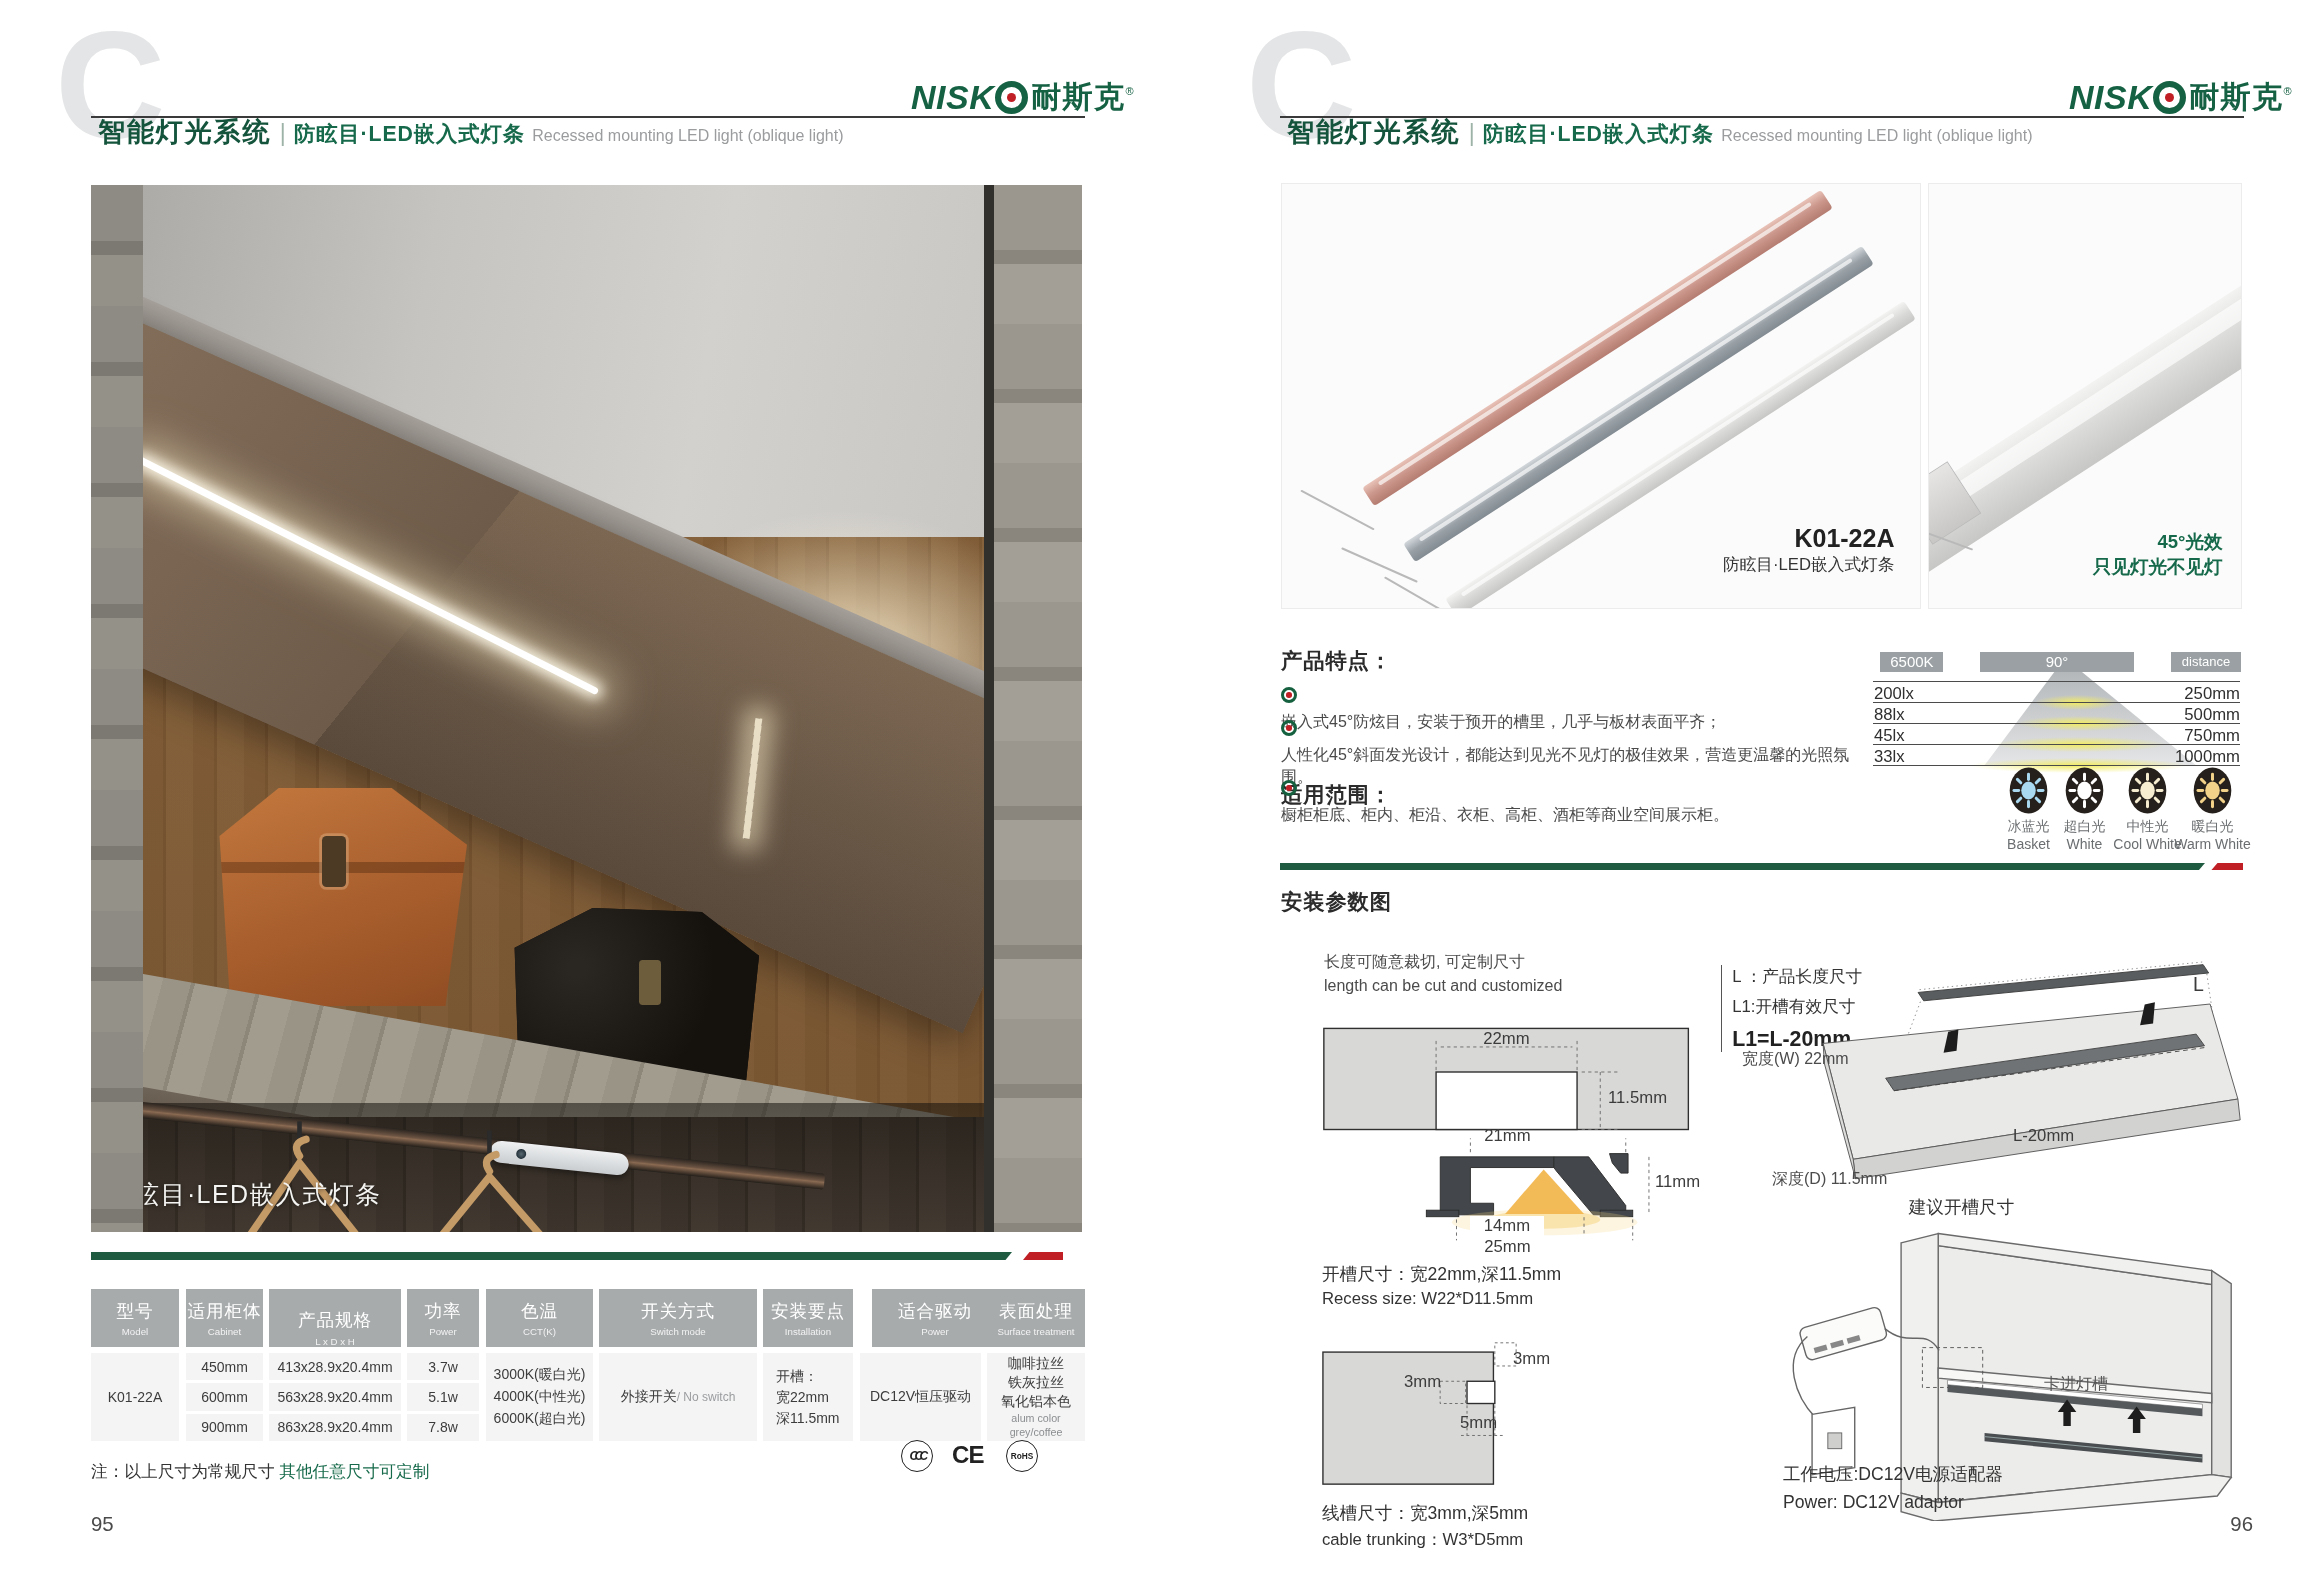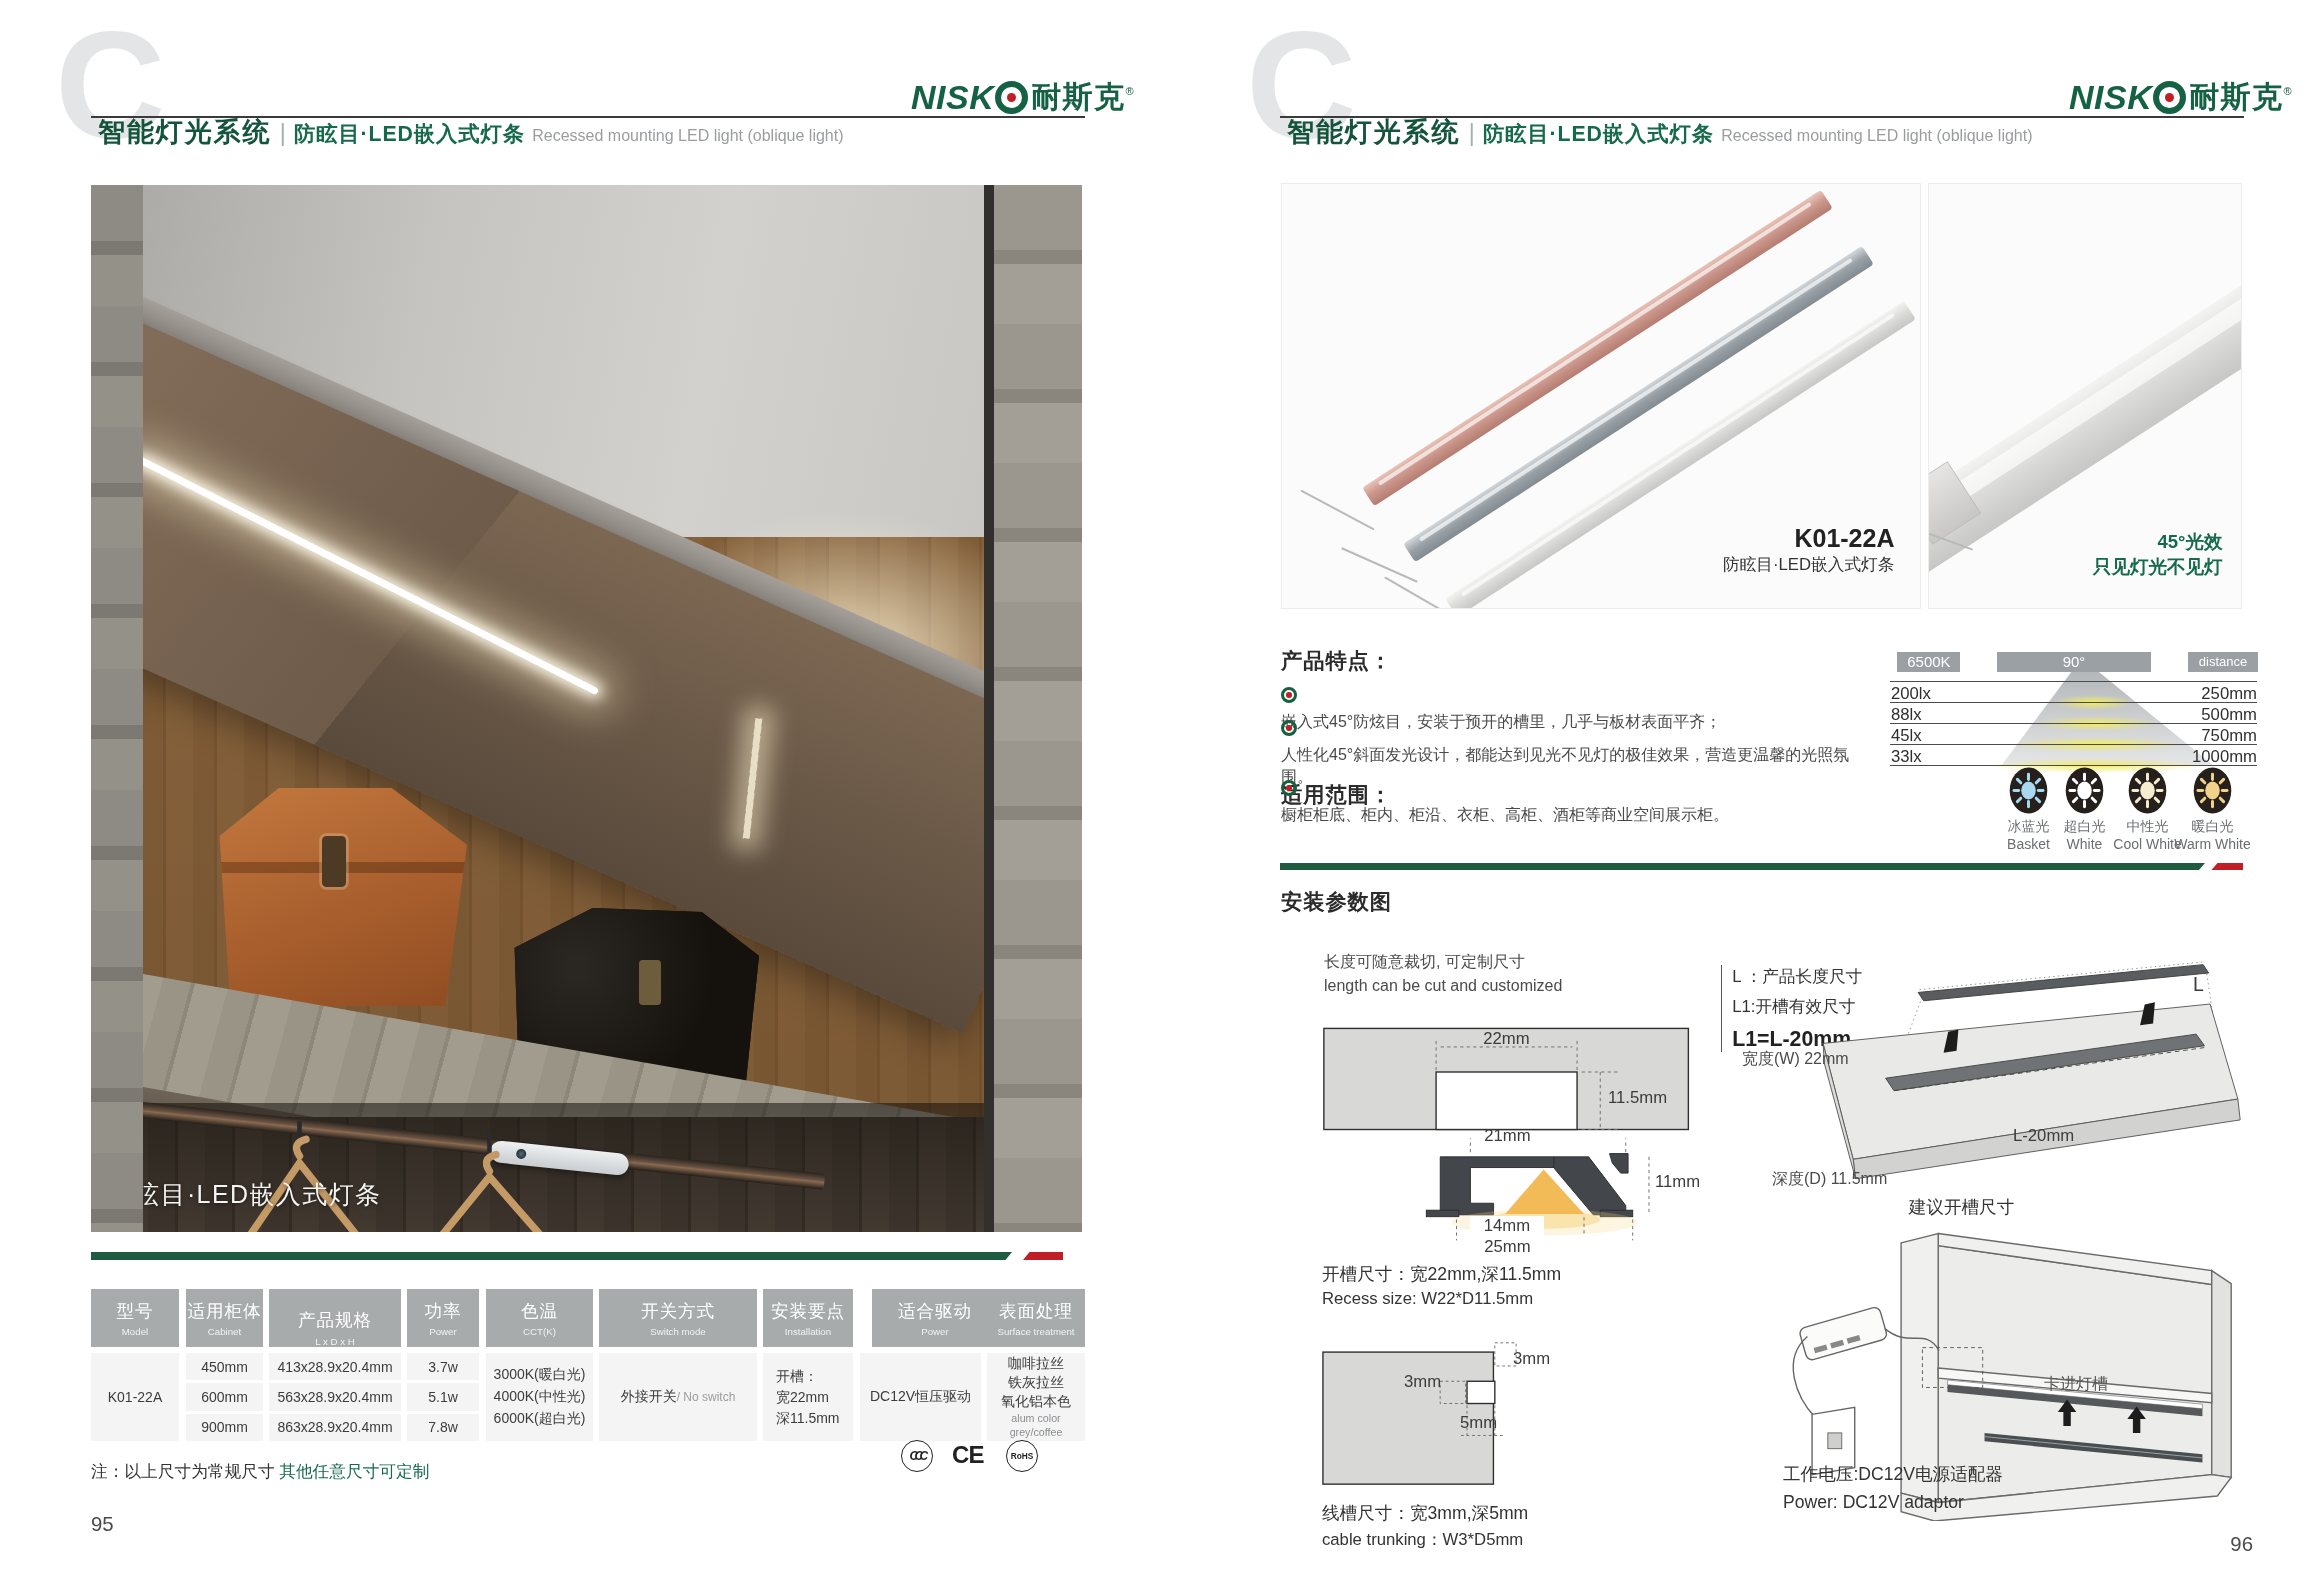--- a/index.html
+++ b/index.html
@@ -328,21 +328,21 @@
   <span class="bullet-ic"></span>
   <span class="bullet-tx">人性化45°斜面发光设计，都能达到见光不见灯的极佳效果，营造更温馨的光照氛围。</span>
 </div>
 
 <div class="abs sec-title" style="left:1281px;top:780px;">适用范围：</div>
 <div class="abs bullet-row" style="left:1281px;top:777px;width:575px;">
   <span class="bullet-ic"></span>
   <span class="bullet-tx">橱柜柜底、柜内、柜沿、衣柜、高柜、酒柜等商业空间展示柜。</span>
 </div>
 
-<div class="abs" style="left:1873px;top:649px;width:367px;height:190px;margin-left:17px;">
+<div class="abs" style="left:1873px;top:649px;width:367px;height:190px;">
   <div class="abs pm-box" style="left:7.4px;top:2.8px;width:63px;height:20.4px;">6500K</div>
   <div class="abs pm-box" style="left:107px;top:2.8px;width:154px;height:20.4px;">90°</div>
   <div class="abs pm-box" style="left:298px;top:2.8px;width:70px;height:20.4px;font-size:13px;">distance</div>
 
   <div class="abs pm-cone" style="left:111px;top:23px;width:213px;height:94px;"></div>
   <div class="abs pm-ell" style="left:162px;top:46px;width:83px;"></div>
   <div class="abs pm-ell" style="left:144px;top:67px;width:125px;"></div>
   <div class="abs pm-ell" style="left:121px;top:88px;width:172px;"></div>
   <div class="abs pm-ell" style="left:97px;top:109px;width:218px;"></div>
 
@@ -556,14 +556,14 @@
   </g>
   <path d="M215,245 C270,290 300,240 332,292" fill="none" stroke="#666" stroke-width="3"></path>
   <path d="M48,262 C-8,310 22,392 66,438" fill="none" stroke="#666" stroke-width="3"></path>
   <polygon points="58,430 150,415 150,545 58,560" fill="#fff" stroke="#666" stroke-width="3"></polygon>
   <rect x="92" y="470" width="30" height="34" fill="#cfcfce" stroke="#666" stroke-width="2"></rect>
 </svg>
 <div class="abs dim-sm" style="left:2044px;top:1374px;color:#555;">卡进灯槽</div>
 <div class="abs cap38" style="left:1783px;top:1462px;">工作电压:DC12V电源适配器</div>
 <div class="abs cap38" style="left:1783px;top:1492px;">Power: DC12V adaptor</div>
 
-<div class="abs pageno rt" style="left:2207px;top:1513px;width:46px;margin-top:20px;">96</div>
+<div class="abs pageno rt" style="left:2207px;top:1513px;width:46px;">96</div>
 
 
 </body></html>

